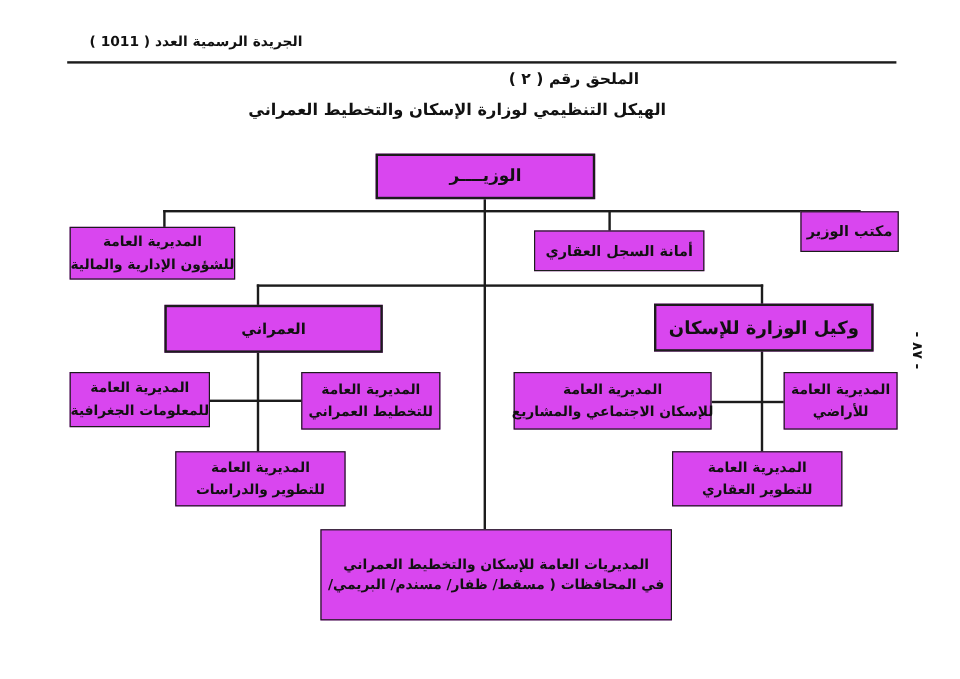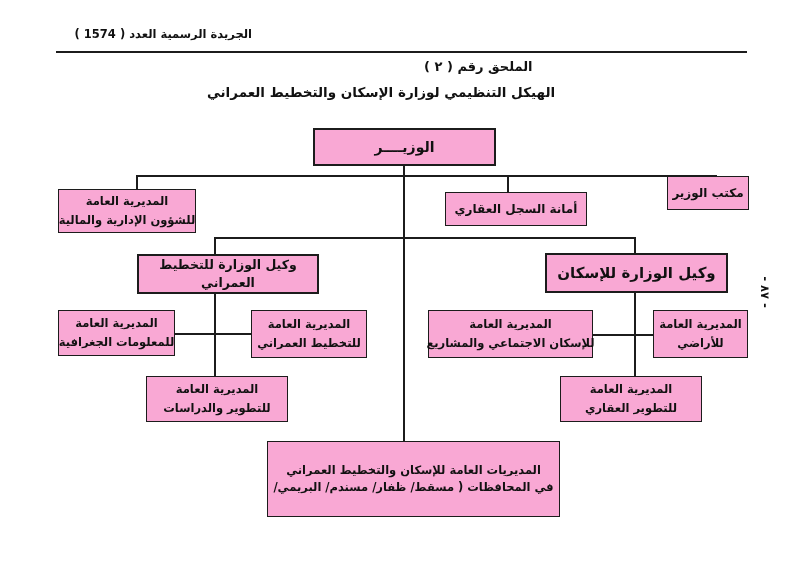--- a/index.html
+++ b/index.html
@@ -16,21 +16,21 @@
   .txt { position: absolute; font-weight: bold; color: #111; }
   .header-text { left: 52px; top: 27px; width: 200px; font-size: 11.5px; text-align: right; direction: rtl; }
   .header-rule { position: absolute; left: 56px; top: 51px; width: 691px; height: 2px; background: #1c1c1c; }
   .appendix-title { left: 424px; top: 59px; width: 115px; font-size: 13px; text-align: left; direction: rtl; }
   .chart-title { left: 206px; top: 84px; width: 350px; font-size: 13.5px; text-align: center; direction: rtl; }
   .page-number { left: 735px; top: 285px; width: 60px; font-size: 11.5px; text-align: center; direction: rtl;
                  transform: rotate(90deg); letter-spacing: 1px; }
 
   .node {
     position: absolute;
-    background: #f9a8d4;
+    background: #d946ef;
     border: 1.4px solid #1c1c1c;
     display: flex;
     flex-direction: column;
     align-items: center;
     justify-content: center;
     text-align: left;
     direction: rtl;
     font-weight: bold;
     font-size: 11.5px;
     line-height: 19px;
@@ -66,21 +66,21 @@
   .l-axisleft  { left:214px; top:293px; width:1.6px; height:84px; }
   .l-axisright { left:634px; top:292px; width:1.6px; height:85px; }
   .l-connleft  { left:175px; top:333px; width:77px; height:1.6px; }
   .l-connright { left:593px; top:334px; width:61px; height:1.6px; }
 </style>
 </head>
 <body>
 
 <div class="page">
 
-  <div class="txt header-text">الجريدة الرسمية العدد ( 1574 )</div>
+  <div class="txt header-text">الجريدة الرسمية العدد ( 1011 )</div>
   <div class="header-rule"></div>
 
   <div class="txt appendix-title">الملحق رقم ( ٢ )</div>
   <div class="txt chart-title">الهيكل التنظيمي لوزارة الإسكان والتخطيط العمراني</div>
 
   <div class="txt page-number">- ٨٧ -</div>
 
   <div class="line l-vcenter"></div>
   <div class="line l-hbranch1"></div>
   <div class="line l-dadmin"></div>
@@ -105,21 +105,20 @@
 
   <div class="node n-registry">
     <span>أمانة السجل العقاري</span>
   </div>
 
   <div class="node n-office">
     <span>مكتب الوزير</span>
   </div>
 
   <div class="node thick n-depplan">
-    <span>وكيل الوزارة للتخطيط</span>
     <span>العمراني</span>
   </div>
 
   <div class="node thick n-dephous">
     <span>وكيل الوزارة للإسكان</span>
   </div>
 
   <div class="node n-geo">
     <span>المديرية العامة</span>
     <span>للمعلومات الجغرافية</span>

